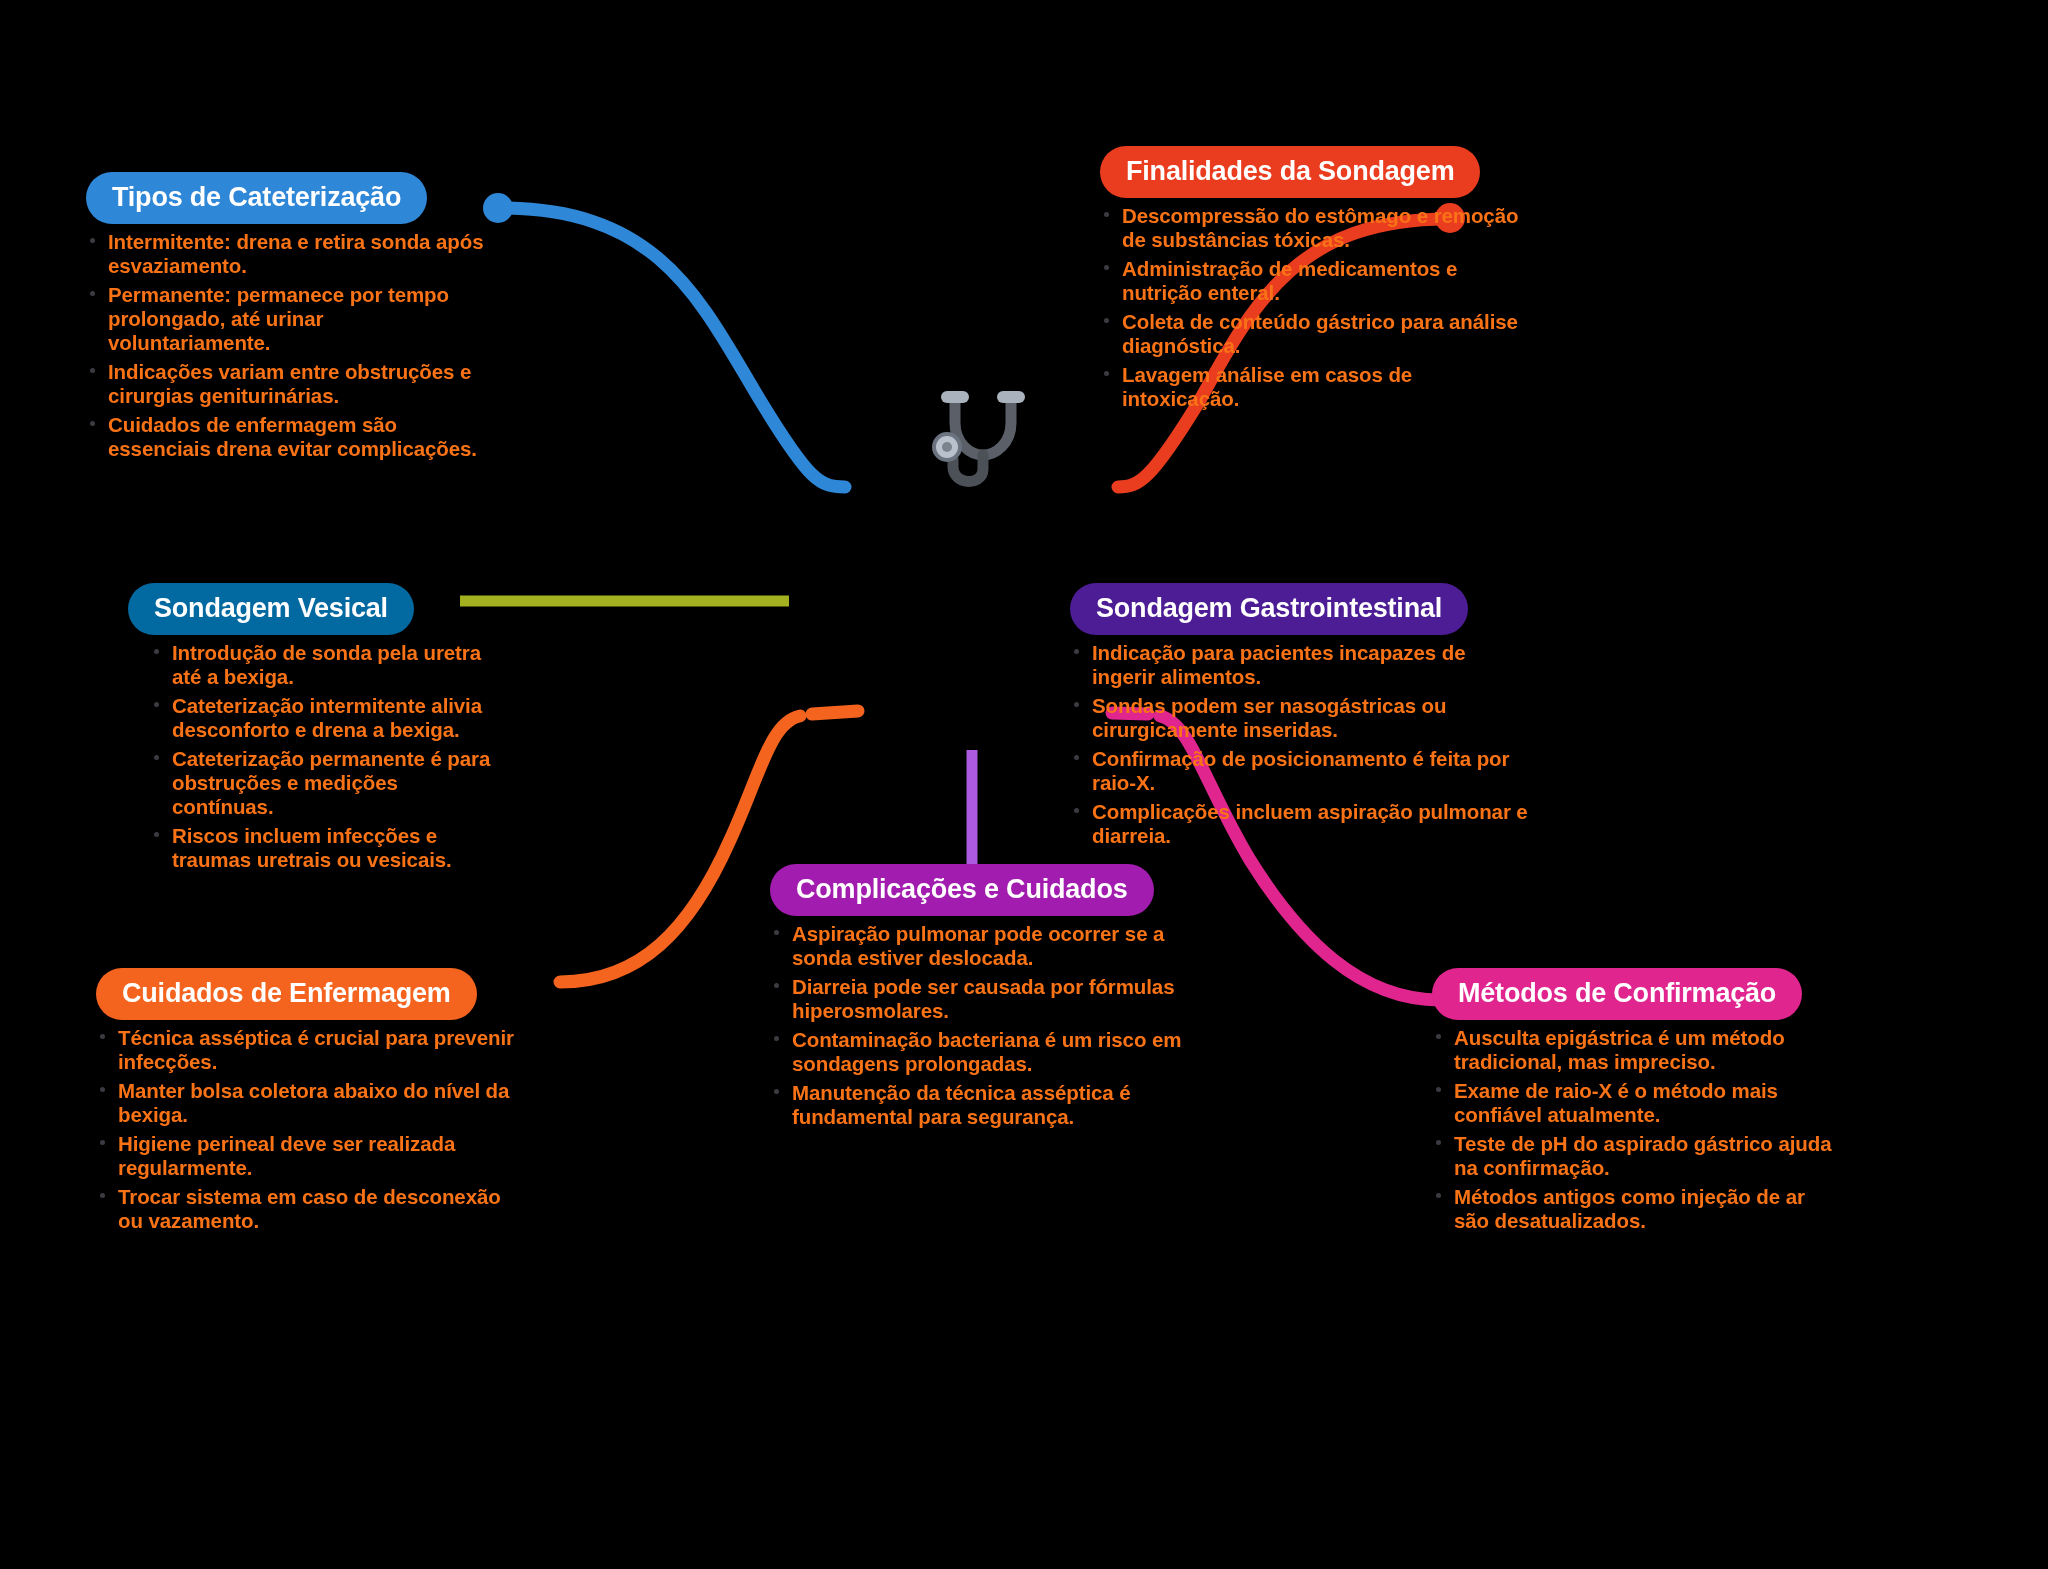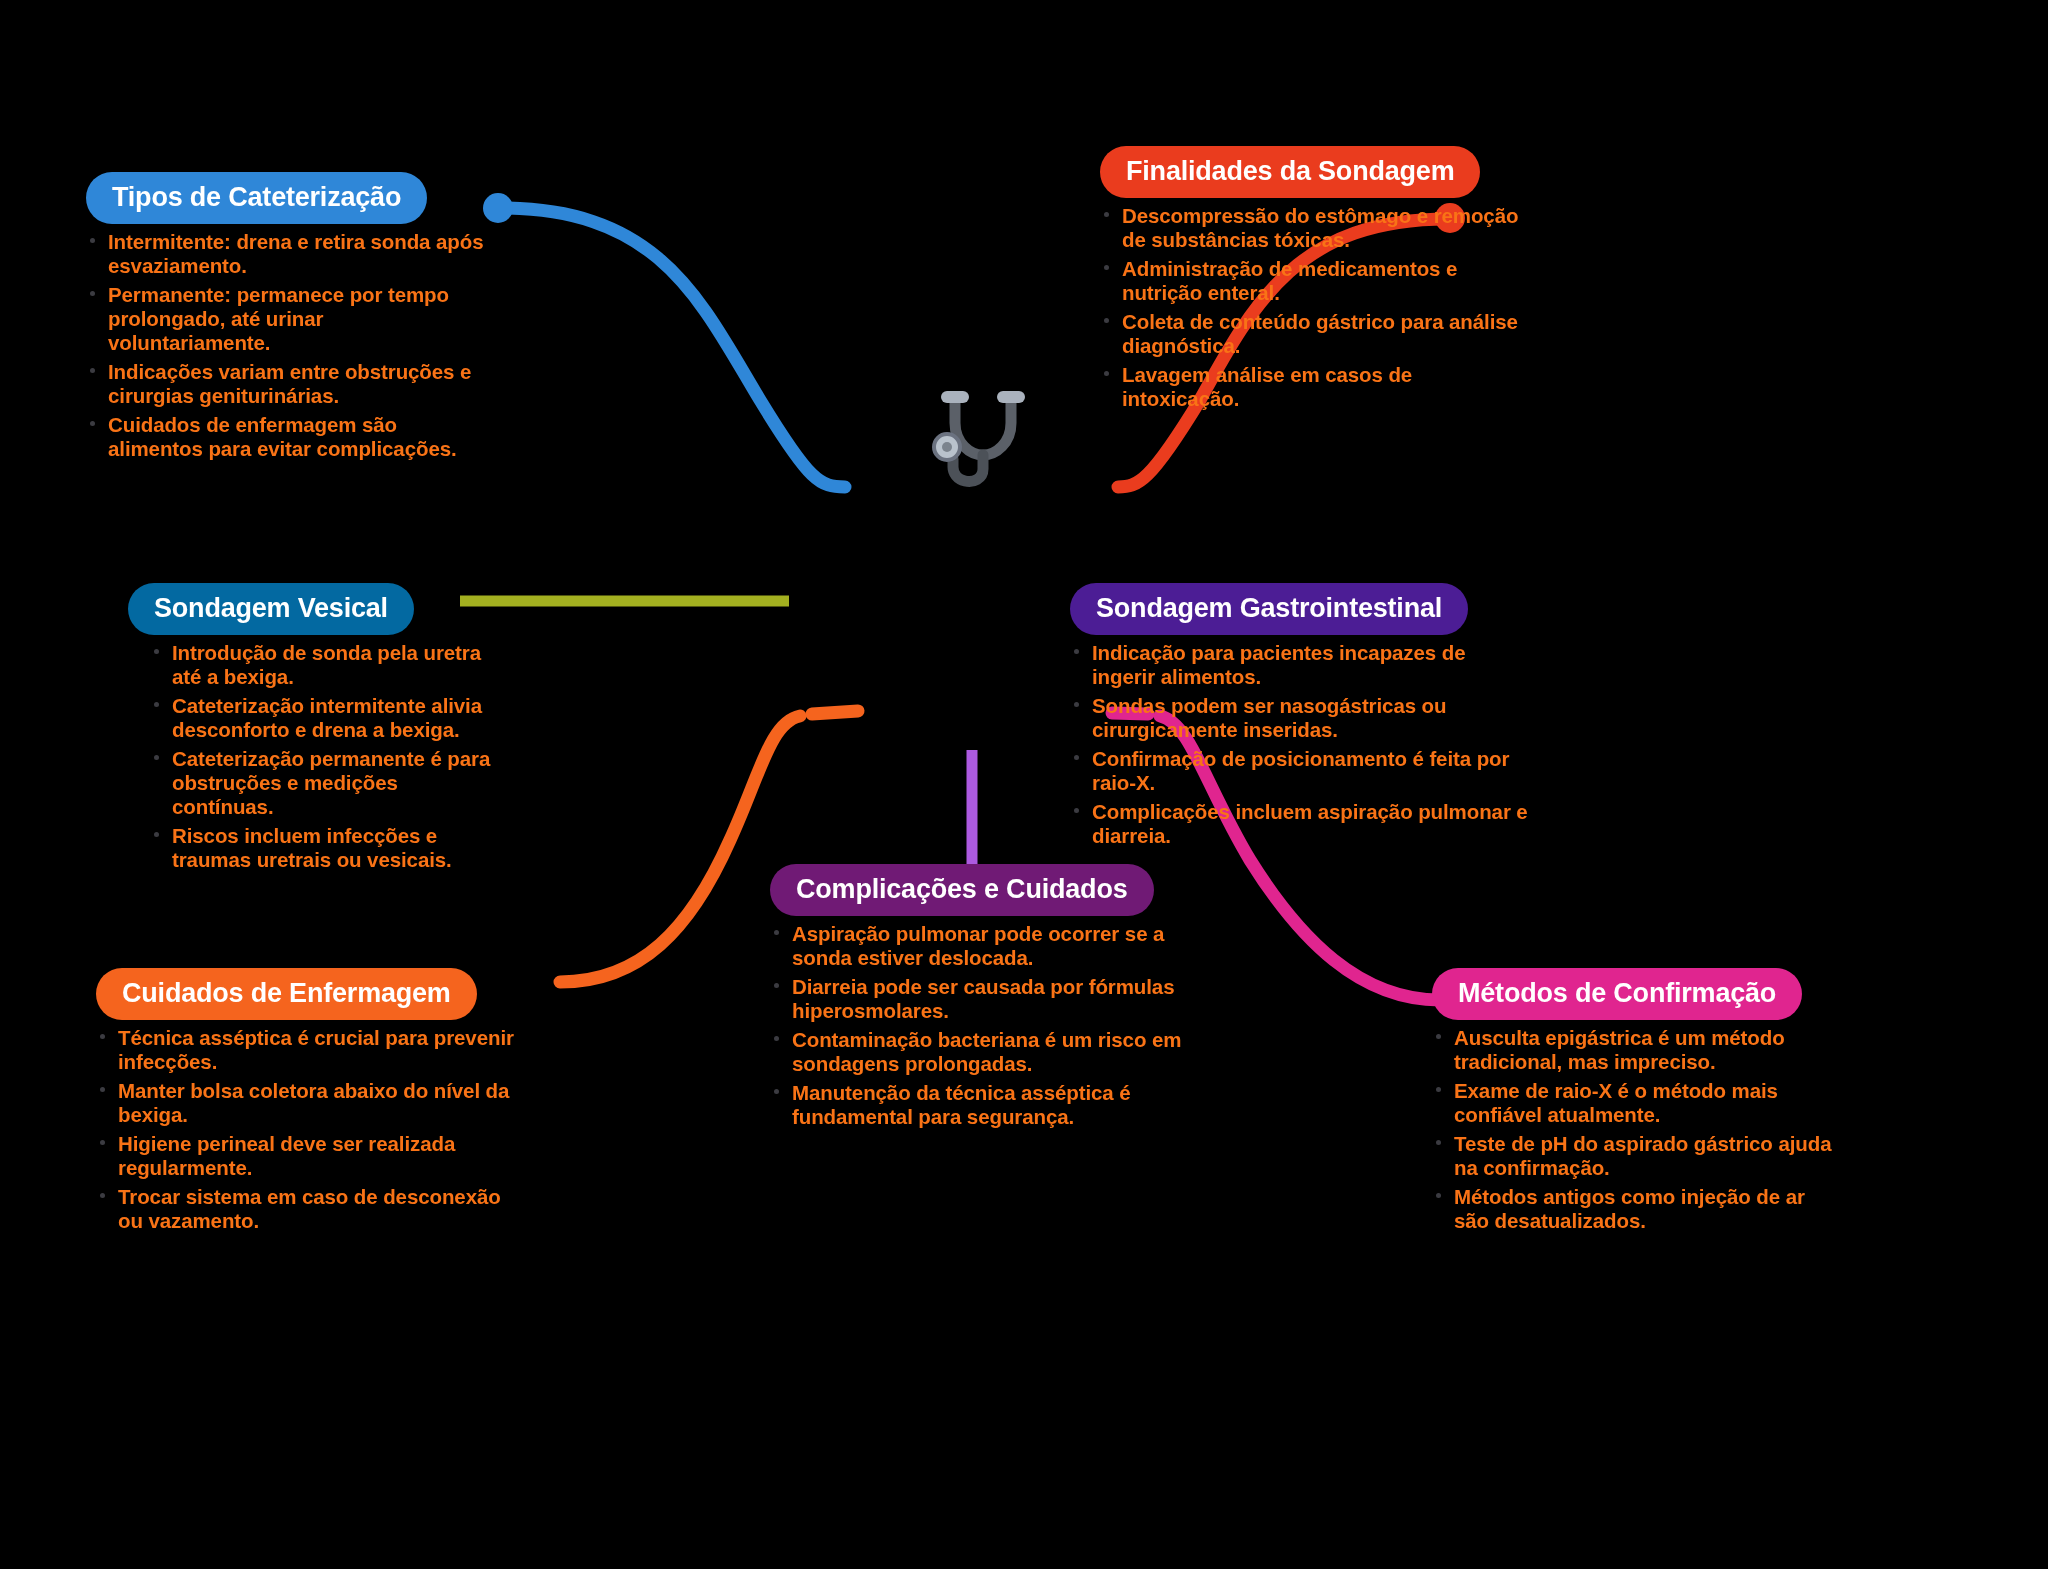--- a/index.html
+++ b/index.html
@@ -98,21 +98,21 @@
     <circle cx="22" cy="62" r="13" fill="#b9c2cc" stroke="#6b7280" stroke-width="4"></circle>
     <circle cx="22" cy="62" r="5" fill="#7b838d"></circle>
   </svg>
 
   <div class="node" id="node-tipos">
     <div class="pill" style="background:#2f87d8;">Tipos de Cateterização</div>
     <ul class="bullets">
       <li>Intermitente: drena e retira sonda após esvaziamento.</li>
       <li>Permanente: permanece por tempo prolongado, até urinar voluntariamente.</li>
       <li>Indicações variam entre obstruções e cirurgias geniturinárias.</li>
-      <li>Cuidados de enfermagem são alimentos para evitar complicações.</li>
+      <li>Cuidados de enfermagem são essenciais drena evitar complicações.</li>
     </ul>
   </div>
 
   <div class="node" id="node-finalidades">
     <div class="pill" style="background:#ea3c1e;text-align:right;">Finalidades da Sondagem</div>
     <ul class="bullets">
       <li>Descompressão do estômago e remoção de substâncias tóxicas.</li>
       <li>Administração de medicamentos e nutrição enteral.</li>
       <li>Coleta de conteúdo gástrico para análise diagnóstica.</li>
       <li>Lavagem análise em casos de intoxicação.</li>
@@ -143,21 +143,21 @@
     <div class="pill" style="background:#f5641e;">Cuidados de Enfermagem</div>
     <ul class="bullets">
       <li>Técnica asséptica é crucial para prevenir infecções.</li>
       <li>Manter bolsa coletora abaixo do nível da bexiga.</li>
       <li>Higiene perineal deve ser realizada regularmente.</li>
       <li>Trocar sistema em caso de desconexão ou vazamento.</li>
     </ul>
   </div>
 
   <div class="node" id="node-complicacoes">
-    <div class="pill" style="background:#701a75;">Complicações e Cuidados</div>
+    <div class="pill" style="background:#a21caf;">Complicações e Cuidados</div>
     <ul class="bullets">
       <li>Aspiração pulmonar pode ocorrer se a sonda estiver deslocada.</li>
       <li>Diarreia pode ser causada por fórmulas hiperosmolares.</li>
       <li>Contaminação bacteriana é um risco em sondagens prolongadas.</li>
       <li>Manutenção da técnica asséptica é fundamental para segurança.</li>
     </ul>
   </div>
 
   <div class="node" id="node-metodos">
     <div class="pill" style="background:#e0258f;">Métodos de Confirmação</div>

